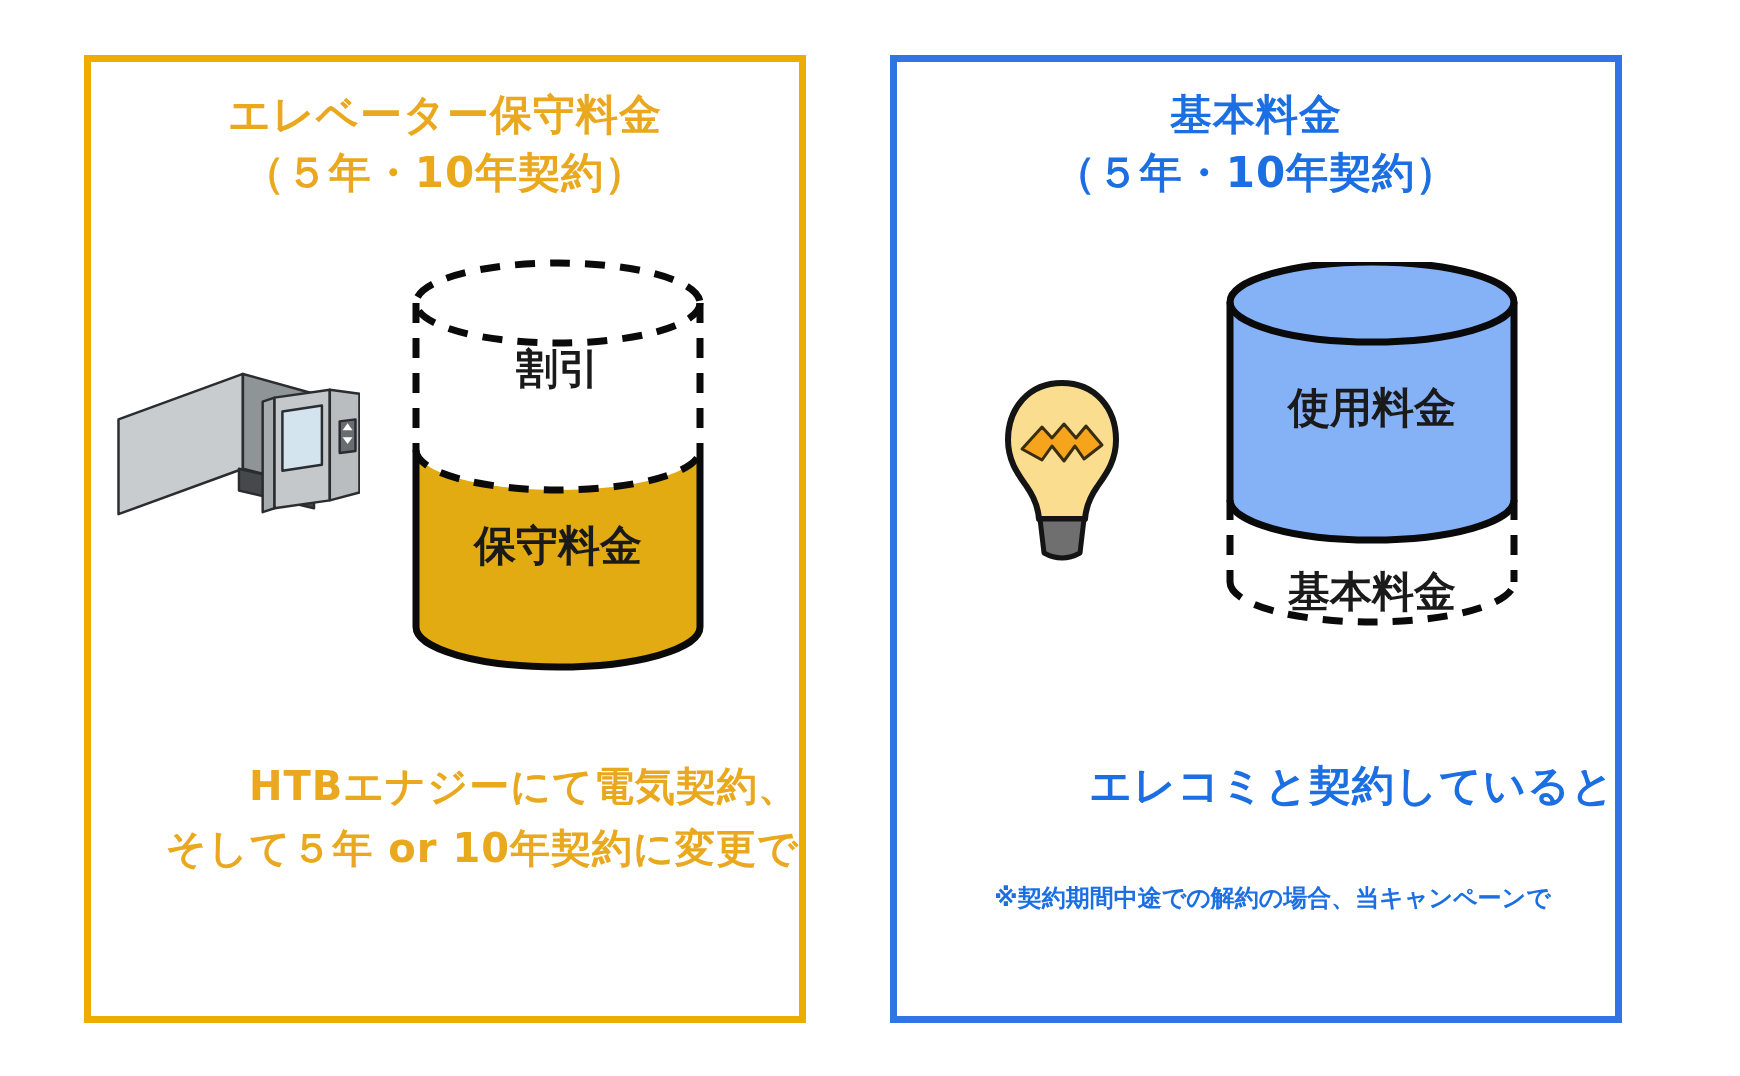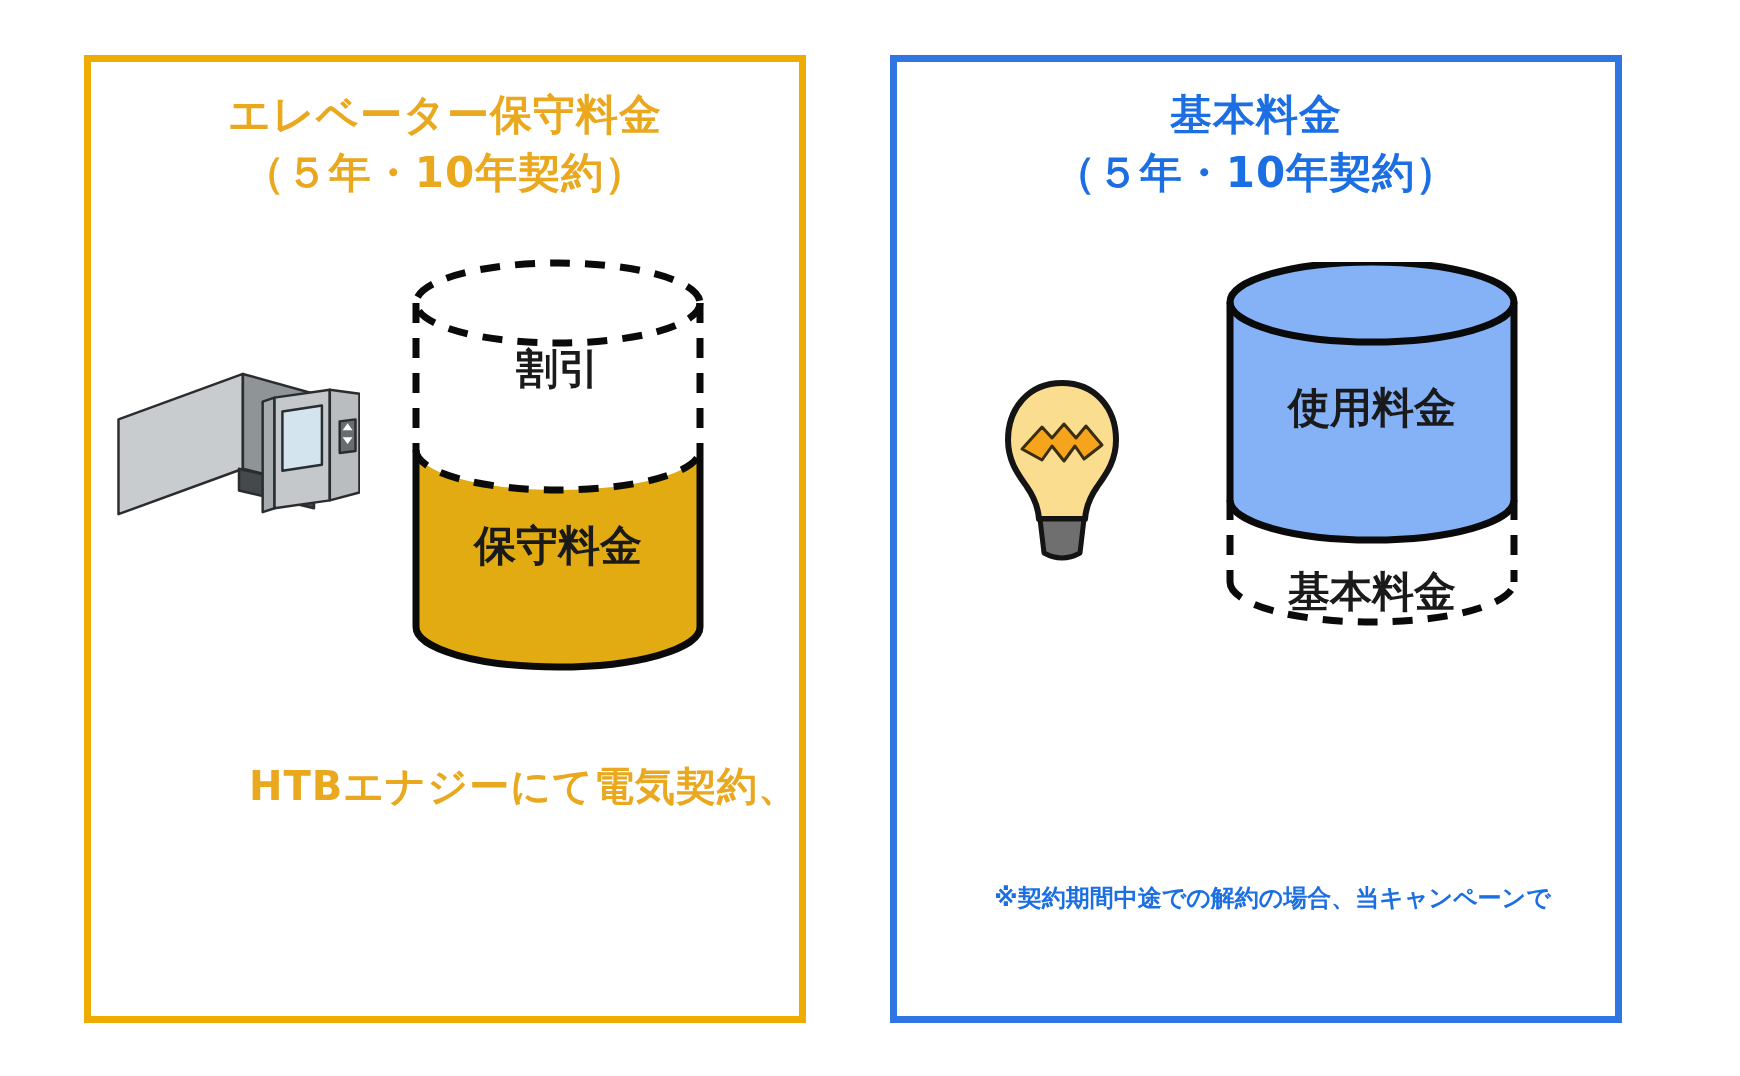--- a/index.html
+++ b/index.html
@@ -61,20 +61,21 @@
       <path class="dash" d="M8,195 A142,40 0 0 0 292,195"></path>
       <line class="solid" x1="8" y1="195" x2="8" y2="372"></line>
       <line class="solid" x1="292" y1="195" x2="292" y2="372"></line>
       <path class="solid" d="M292,372 A142,40 0 0 1 8,372"></path>
       <text class="seg-label" x="150" y="128" text-anchor="middle">割引</text>
       <text class="seg-label" x="150" y="305" text-anchor="middle">保守料金</text>
     </svg>
 
     <div class="caption gold-cap">
       <div>HTBエナジーにて電気契約、</div>
+      <div>そして５年 or 10年契約に変更で</div>
     </div>
   </div>
 
   <div class="panel blue">
     <div class="panel-title">
       <div>基本料金</div>
       <div>（５年・10年契約）</div>
     </div>
 
     <svg class="figure" style="left:103px;top:315px;" width="124" height="192" viewBox="0 0 124 192" aria-hidden="true">
@@ -90,20 +91,21 @@
       <line class="solid" x1="292" y1="40" x2="292" y2="238"></line>
       <path class="solid" d="M8,238 A142,40 0 0 0 292,238"></path>
       <line class="dash" x1="8" y1="238" x2="8" y2="320"></line>
       <line class="dash" x1="292" y1="238" x2="292" y2="320"></line>
       <path class="dash" d="M8,320 A142,40 0 0 0 292,320"></path>
       <text class="seg-label" x="150" y="160" text-anchor="middle">使用料金</text>
       <text class="seg-label" x="150" y="344" text-anchor="middle">基本料金</text>
     </svg>
 
     <div class="caption blue-cap">
+      <div>エレコミと契約していると</div>
     </div>
 
     <div class="note">
       <div>※契約期間中途での解約の場合、当キャンペーンで</div>
     </div>
   </div>
 
 </div>
 
 </body></html>

